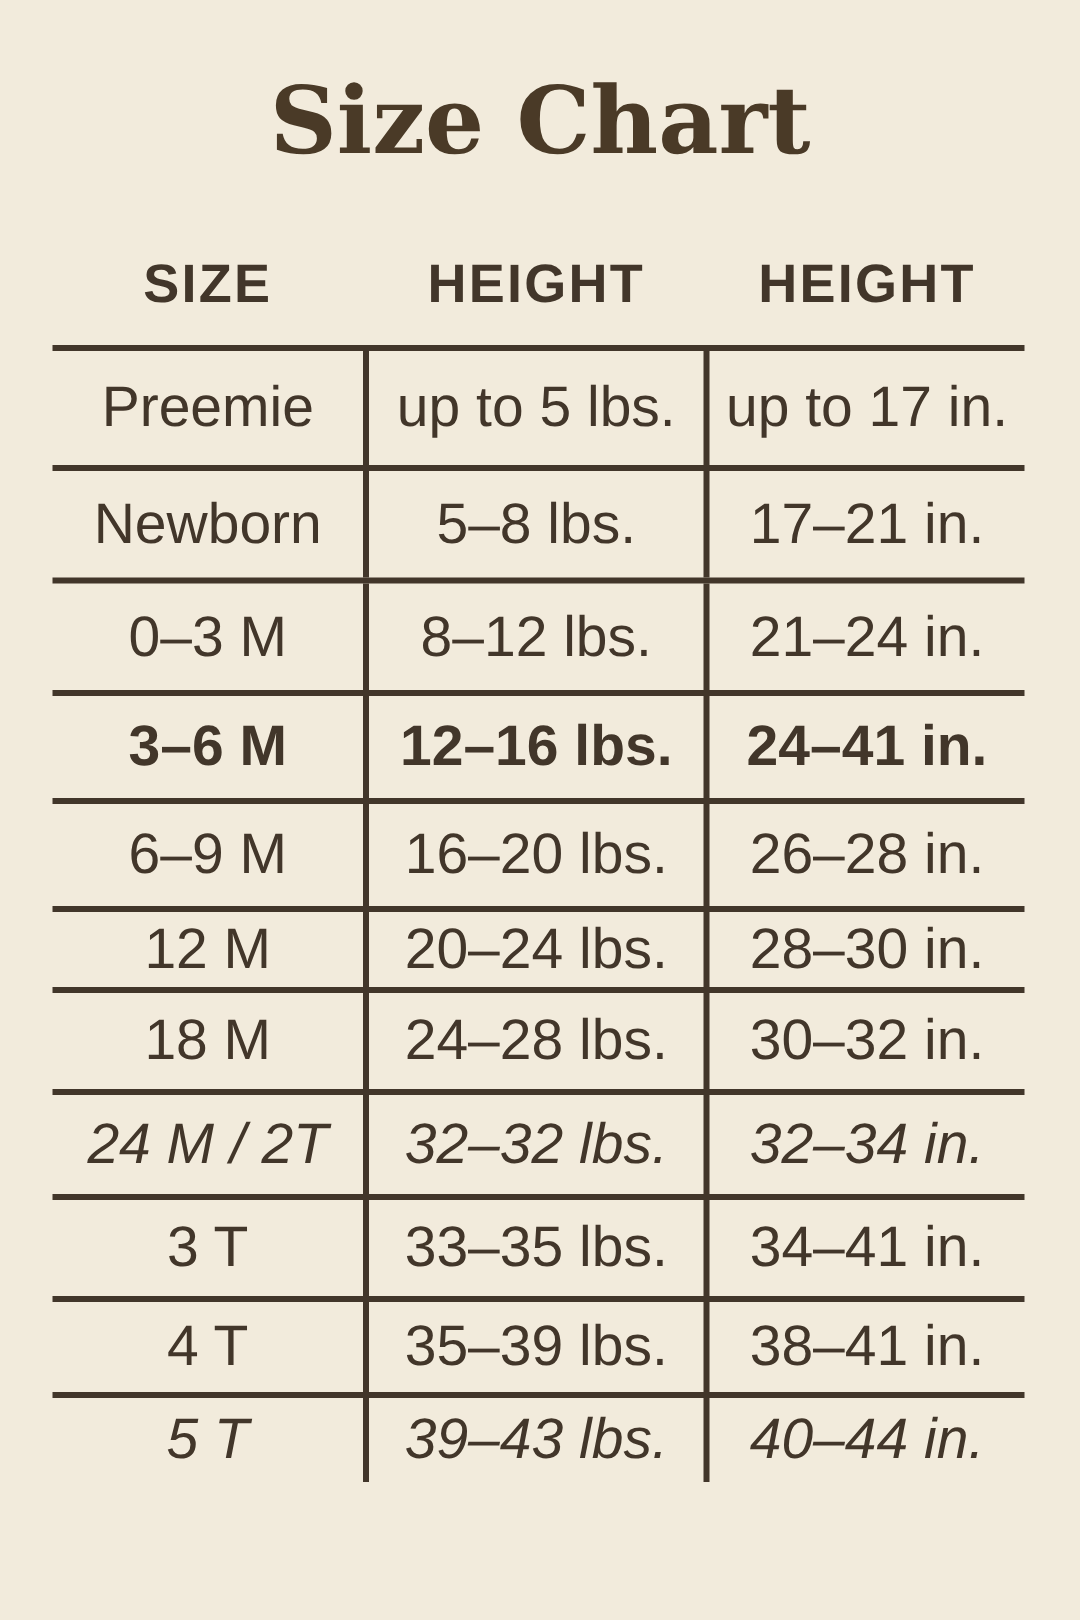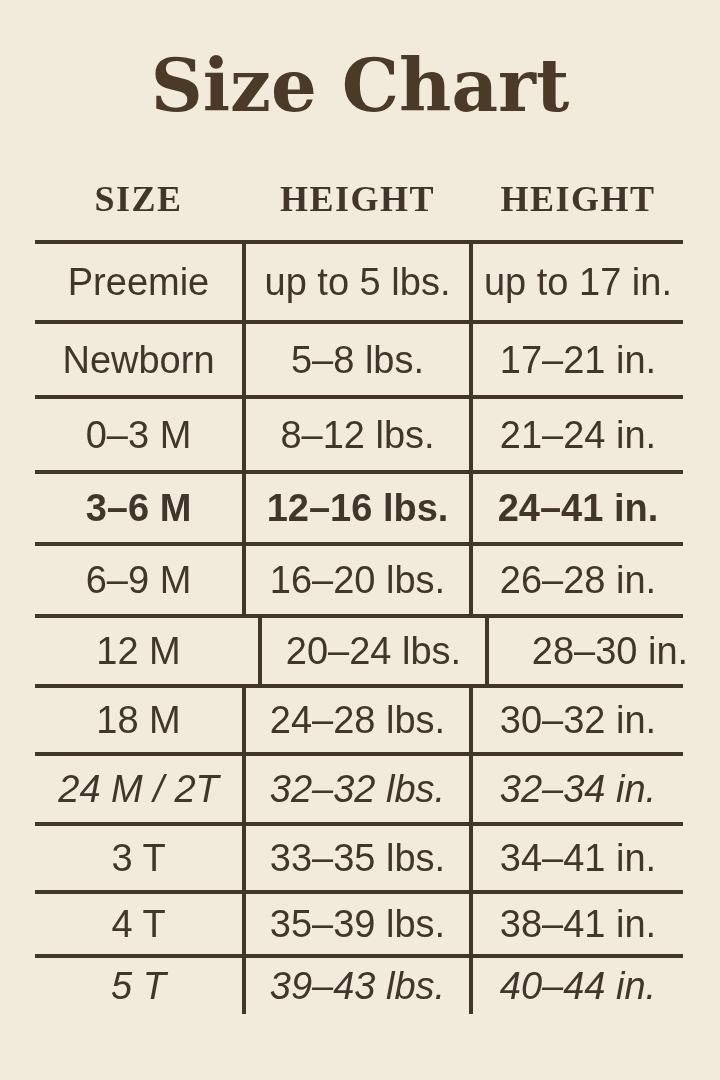--- a/index.html
+++ b/index.html
@@ -13,56 +13,55 @@
     background:var(--bg);
     font-family:"Liberation Sans", sans-serif;
     color:var(--ink);
     overflow:hidden;
   }
   .page{width:720px;height:1080px;padding-top:50px;}
   .title{
     text-align:center;
     font-family:"DejaVu Serif","Liberation Serif",serif;
     font-weight:700;
-    font-size:72px;
+    font-size:62px;
     line-height:1.0;
     color:var(--title-ink);
     letter-spacing:0px;
   }
   .header-row{
     margin:0 35px;
     margin-top:36px;
     height:82px;
     display:grid;
     grid-template-columns:207px 231px 210px;
     align-items:center;
   }
   .header-cell{
     text-align:center;
     font-weight:700;
     font-size:36px;
     letter-spacing:1.5px;
     color:var(--ink);
-    font-family:Liberation Serif, serif;
   }
   .size-table{
     margin:0 35px;
     width:648px;
   }
   .row{
     display:grid;
     grid-template-columns:207px 231px 210px;
     border-top:4px solid var(--ink);
   }
   .row:nth-child(1){height:80px;}
   .row:nth-child(2){height:75px;}
   .row:nth-child(3){height:75px;}
   .row:nth-child(4){height:72px;font-weight:bold;}
   .row:nth-child(5){height:72px;}
-  .row:nth-child(6){height:70px;gap:16px;}
+  .row:nth-child(6){height:54px;}
   .row:nth-child(7){height:68px;}
   .row:nth-child(8){height:70px;font-style:italic;}
   .row:nth-child(9){height:68px;}
   .row:nth-child(10){height:64px;}
   .row:nth-child(11){height:60px;font-style:italic;}
   .cell{
     display:flex;
     align-items:center;
     justify-content:center;
     font-size:38px;

